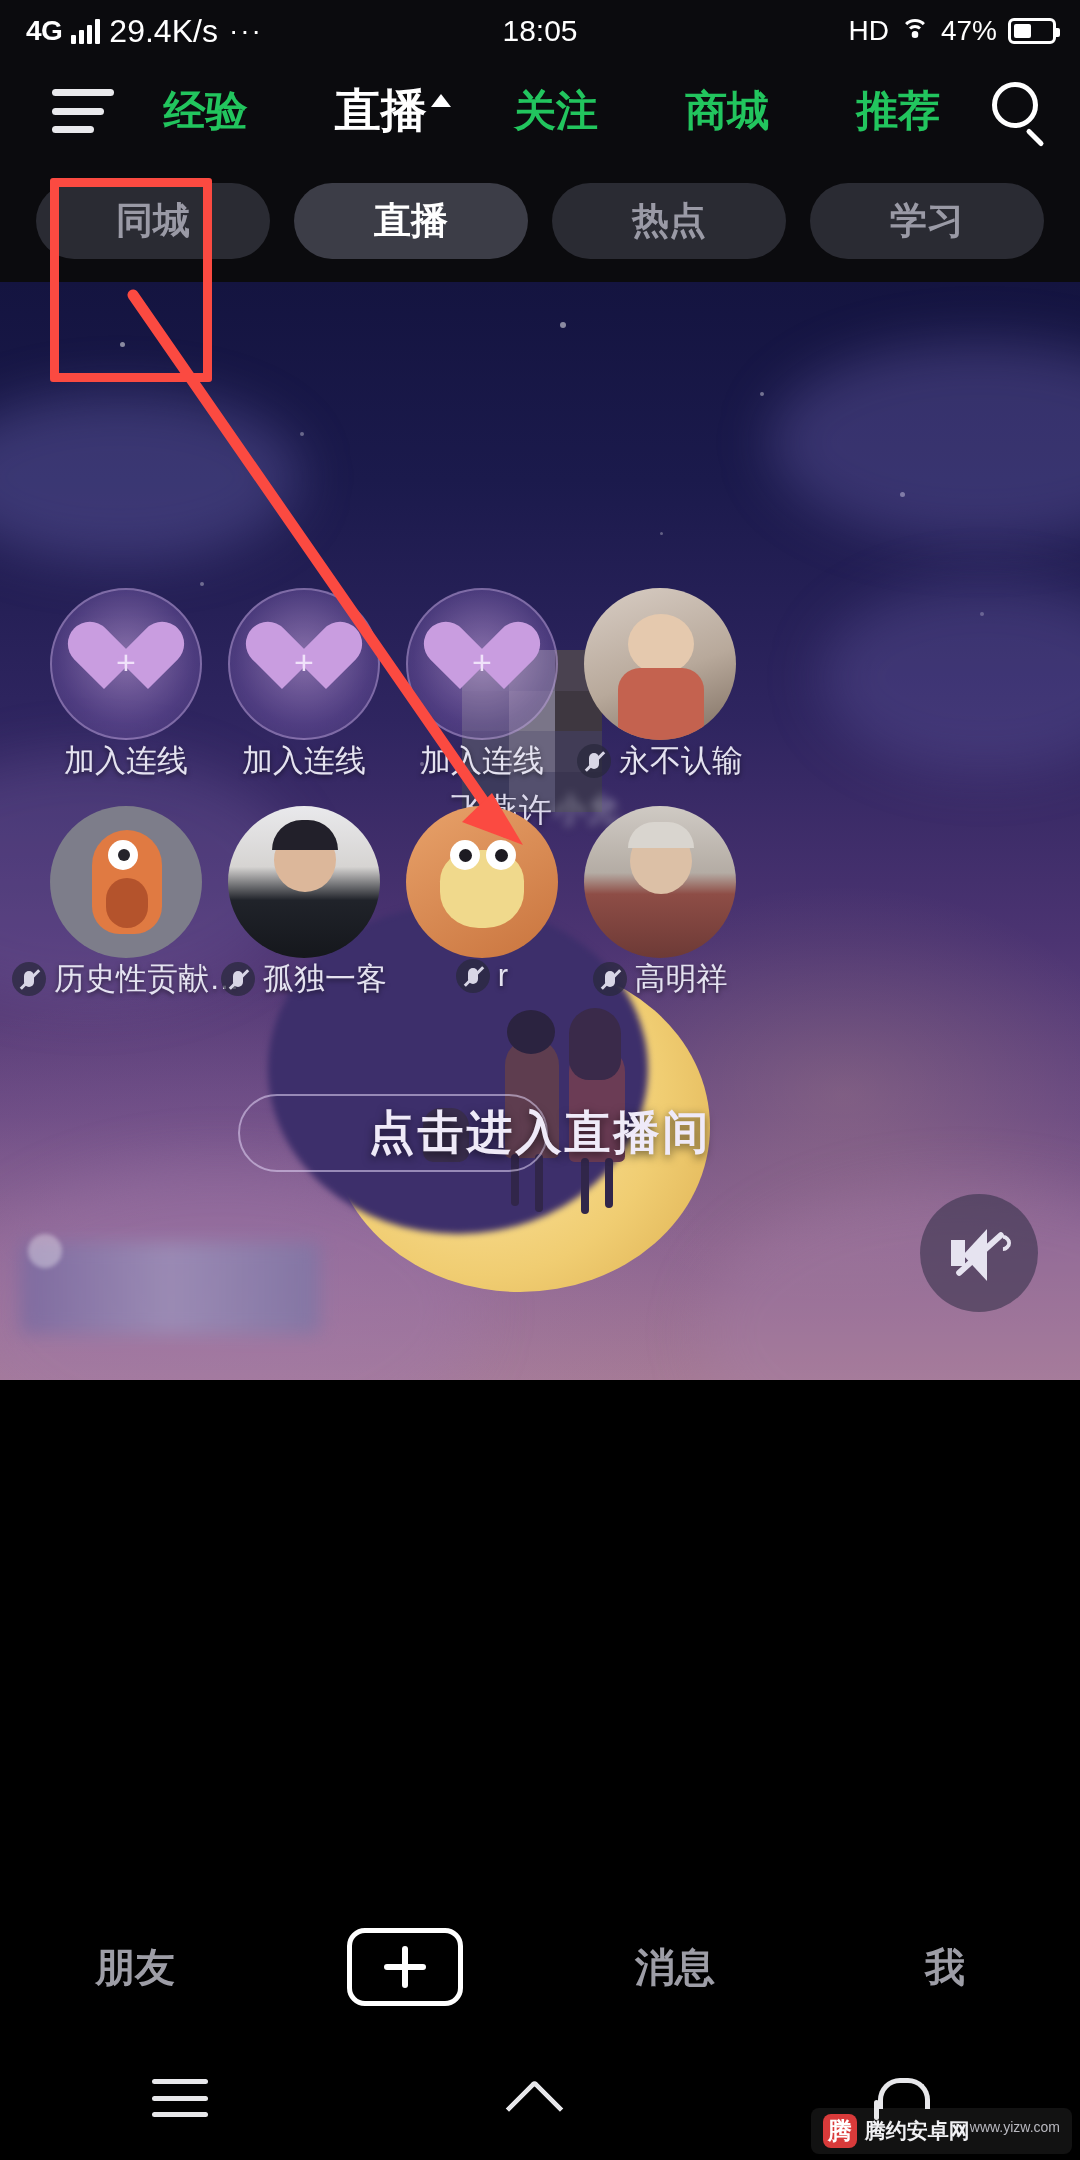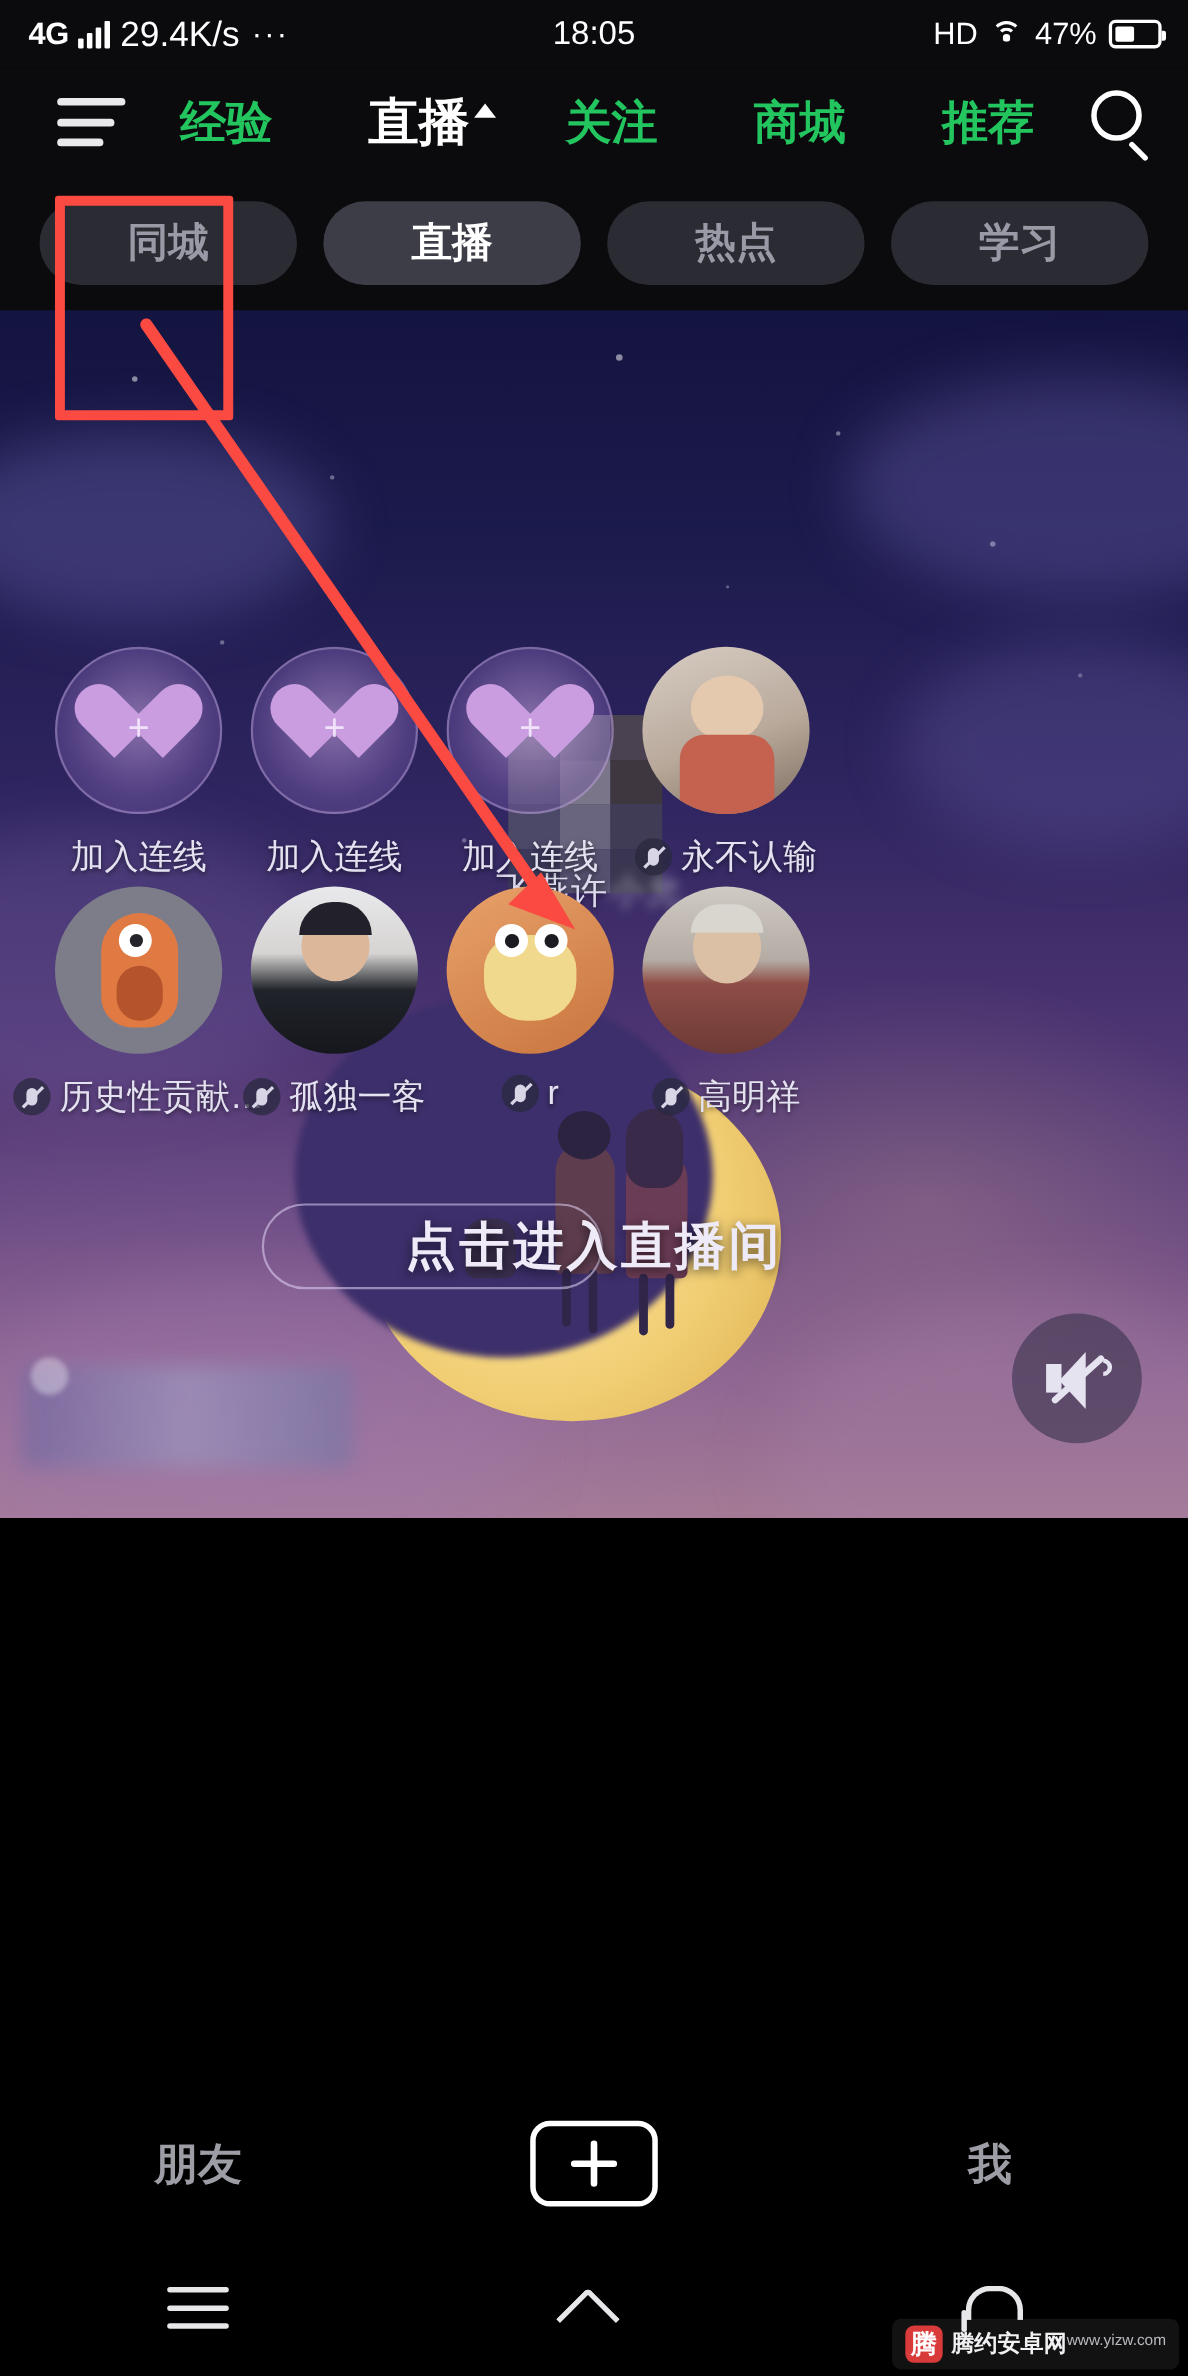--- a/index.html
+++ b/index.html
@@ -91,21 +91,21 @@
   .couple { position:absolute; left:175px; top:20px; }
   .fig { position:absolute; border-radius:30px 30px 6px 6px; }
   .cat { position:absolute; width:46px; height:54px; border-radius:18px 18px 10px 10px;
     background:#3a2e4e; }
 
   
   .av-grid { position:absolute; left:0; top:0; width:1080px; height:1098px; }
   .av-cell { position:absolute; width:196px; text-align:center; }
   .av { width:152px; height:152px; border-radius:50%; margin:0 auto;
     position:relative; overflow:hidden; }
-  .av-label { margin-top:18px; font-size:31px; color:#e4e2f0;
+  .av-label { font-size:31px; color:#e4e2f0;
     display:flex; align-items:center; justify-content:center; gap:8px;
     white-space:nowrap; text-shadow:0 2px 5px rgba(0,0,0,.55); }
   .mic { width:34px; height:34px; border-radius:50%; background:rgba(40,40,60,.72);
     display:inline-flex; align-items:center; justify-content:center;
     flex:0 0 34px; position:relative; }
   .mic::before { content:""; width:10px; height:16px; border-radius:5px;
     background:#d8d6e6; }
   .mic::after { content:""; position:absolute; left:5px; top:16px; width:26px;
     height:3px; background:#d8d6e6; transform:rotate(-45deg); }
 
@@ -461,20 +461,21 @@
           <i class="slash"></i>
       </span>
     </div>
   </div>
 
   <div class="tabbar">
     <div class="tab">朋友</div>
     <div class="tab-plus">
       <span class="plus-box"></span>
     </div>
+    <div class="tab">消息</div>
     <div class="tab">我</div>
   </div>
 
   <div class="sysnav">
     <span class="sys-menu">
         <i></i>
         <i></i>
         <i></i>
       </span>
     <span class="sys-home"></span>

